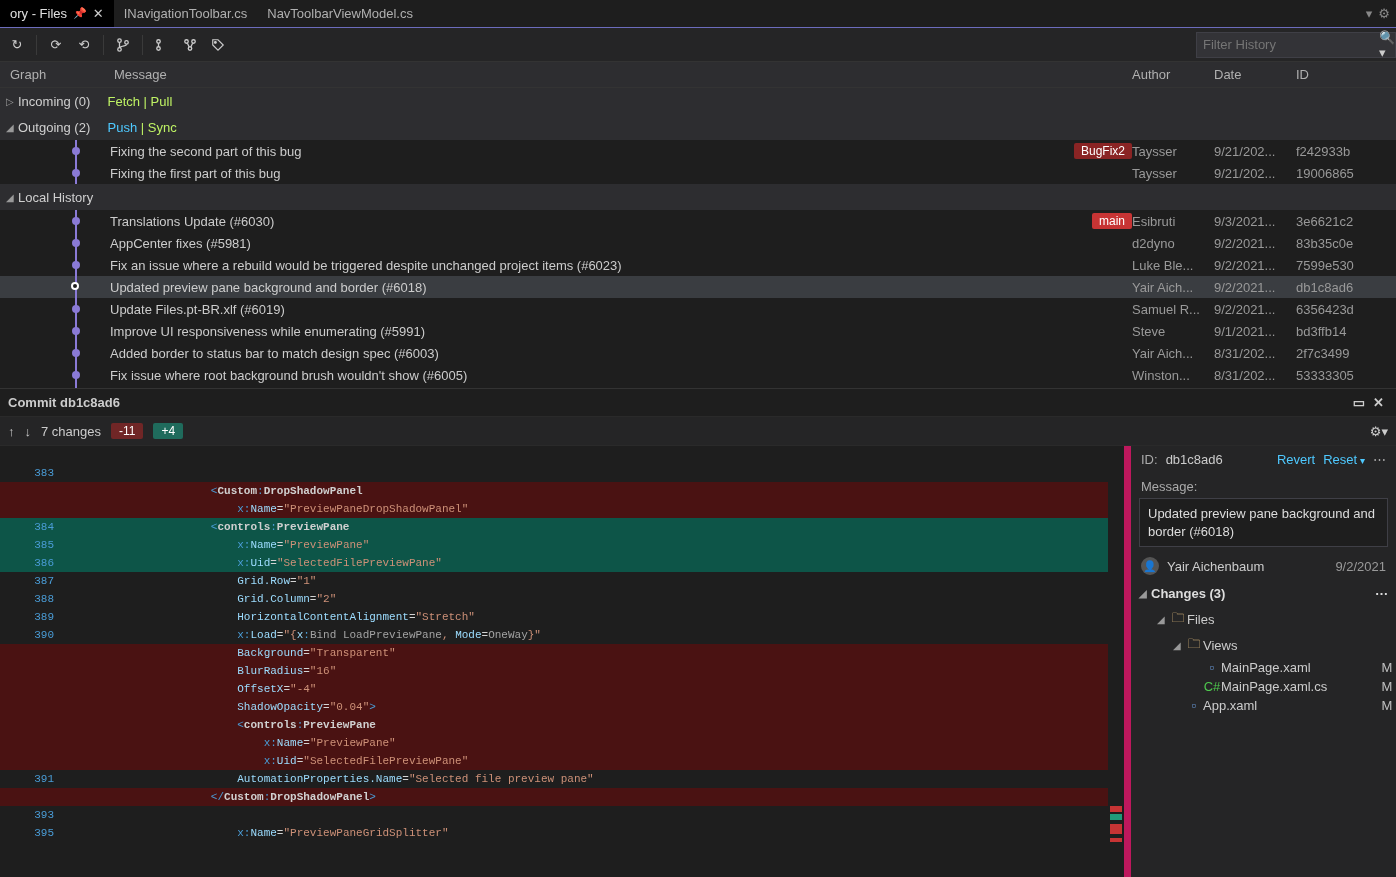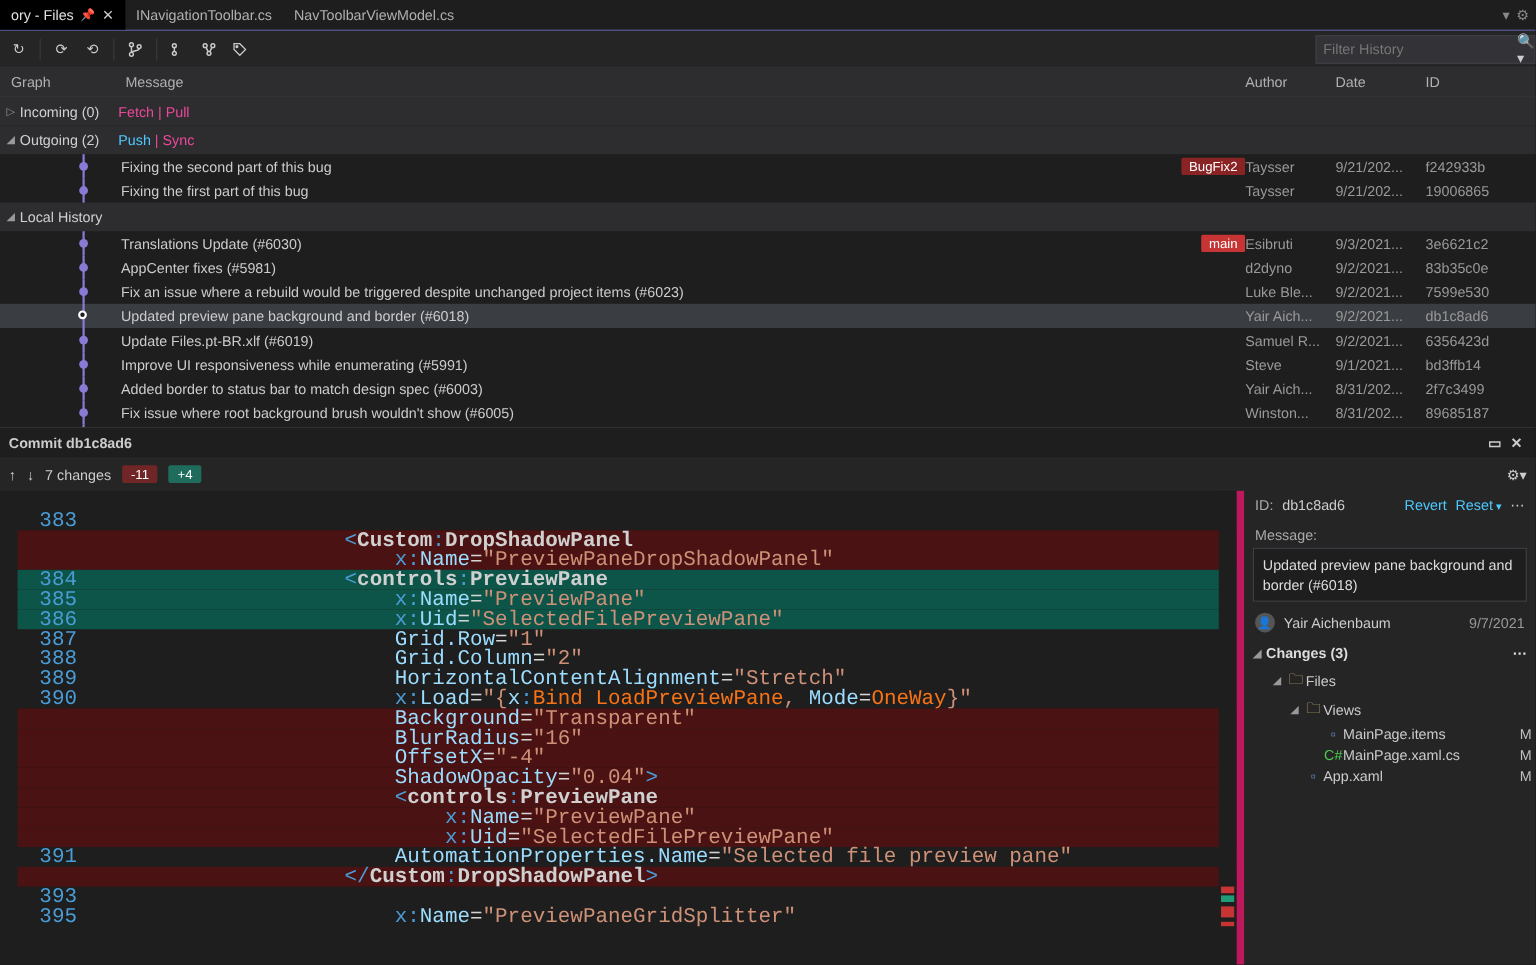--- a/index.html
+++ b/index.html
@@ -87,21 +87,21 @@
 .section-header {
   display:flex; align-items:center;
   height:26px;
   background:#2d2d30;
   padding-left:6px;
   color:#d0d0d0;
   cursor:pointer;
 }
 .section-header .arrow { width:12px; display:inline-block; font-size:10px; color:#999;}
 .section-header .links { margin-left:10px; color:#4ec9ff;}
-.section-header .links .dim { color:#ec4899;}
+.section-header .links .dim { color:#bef264;}
 .commit-row {
   display:flex; align-items:center;
   height:22px;
   cursor:pointer;
 }
 .commit-row.selected { background:#3a3d41; }
 .graph-col { width:110px; height:22px; position:relative; display:flex; align-items:center; justify-content:center;}
 .graph-line { position:absolute; width:2px; background:#8a7ad6; top:0; bottom:0; left:75px;}
 .graph-dot { position:absolute; width:8px; height:8px; border-radius:50%; background:#8a7ad6; left:72px; top:7px;}
 .graph-dot.hollow { background:#1e1e1e; border:2px solid #fff; width:8px; height:8px; left:71px; top:6px;}
@@ -145,23 +145,22 @@
   flex:1;
   display:flex;
   overflow:hidden;
 }
 
 .diff-view {
   flex:1;
   overflow:auto;
   background:#1e1e1e;
   font-family: Consolas, 'Courier New', monospace;
-  font-size:19px;
+  font-size:11px;
   position:relative;
-  padding-left:16px;
 }
 .code-line {
   display:flex;
   height:18px;
   line-height:18px;
   white-space:pre;
 }
 .gutter {
   width:64px;
   text-align:right;
@@ -178,21 +177,21 @@
 .code-content { flex:1; padding-left:4px; }
 .line-del { background:#4a1212; }
 .line-add { background:#0d5548; }
 
 .tag{color:#4a9cd6;}
 .elem{color:#d0d0d0; font-weight:600;}
 .attr{color:#9cdcfe;}
 .attr-ns{color:#4a9cd6;}
 .val{color:#ce9178;}
 .eq{color:#d4d4d4;}
-.bind{color:#f97316;}
+.bind{color:#a3a3a3;}
 .bind-key{color:#9cdcfe;}
 .minimap{position:absolute; right:0; top:0; bottom:0; width:16px; background:#1e1e1e;}
 .mm-del{background:#c73434;}
 .mm-add{background:#1f9b7a;}
 .mm-block{position:absolute; right:2px; width:12px;}
 
 .side-panel {
   width:272px;
   background:#252526;
   border-left:7px solid #be185d;
@@ -468,21 +467,21 @@
   <div class="commit-row">
     <div class="graph-col">
         <div class="graph-line"></div>
         <div class="graph-dot"></div>
       </div>
     <div class="msg-col">
         <span>Fix issue where root background brush wouldn't show (#6005)</span>
       </div>
     <div class="author-col">Winston...</div>
     <div class="date-col">8/31/202...</div>
-    <div class="id-col">89685187</div>
+    <div class="id-col">53333305</div>
     <div class="scroll-col"></div>
   </div>
   <div class="commit-row">
     <div class="graph-col">
         <div class="graph-line"></div>
       </div>
 
     <div class="scroll-col"></div>
   </div>
 </div>
@@ -554,42 +553,42 @@
       <span style="color:#ccc;">⋯</span>
     </div>
     <div class="side-row" style="padding-bottom:0;">
       <span class="label">Message:</span>
     </div>
     <div class="msg-box">Updated preview pane background and border (#6018)</div>
     <div class="side-row">
       <span style="width:18px;height:18px;border-radius:50%;background:#555;display:inline-flex;align-items:center;justify-content:center;font-size:11px;">👤</span>
       <span>Yair Aichenbaum</span>
       <div class="spacer"></div>
-      <span style="color:#999;">9/7/2021</span>
+      <span style="color:#999;">9/2/2021</span>
     </div>
     <div class="section-h">
       <span class="arrow">◢</span>
       <span>Changes (3)</span>
       <div class="spacer"></div>
       <span>⋯</span>
     </div>
     <div class="tree-item d1">
       <span style="font-size:10px;color:#999;width:12px;">◢</span>
       <span class="ico folder-ico">🗀</span>
       <span class="txt">Files</span>
     </div>
     <div class="tree-item d2">
       <span style="font-size:10px;color:#999;width:12px;">◢</span>
       <span class="ico folder-ico">🗀</span>
       <span class="txt">Views</span>
     </div>
     <div class="tree-item d3">
       <span style="width:12px;"></span>
       <span class="ico file-ico">▫</span>
-      <span class="txt">MainPage.items</span>
+      <span class="txt">MainPage.xaml</span>
       <span class="status">M</span>
     </div>
     <div class="tree-item d3">
       <span style="width:12px;"></span>
       <span class="ico cs-ico">C#</span>
       <span class="txt">MainPage.xaml.cs</span>
       <span class="status">M</span>
     </div>
     <div class="tree-item d2">
       <span style="width:12px;"></span>

